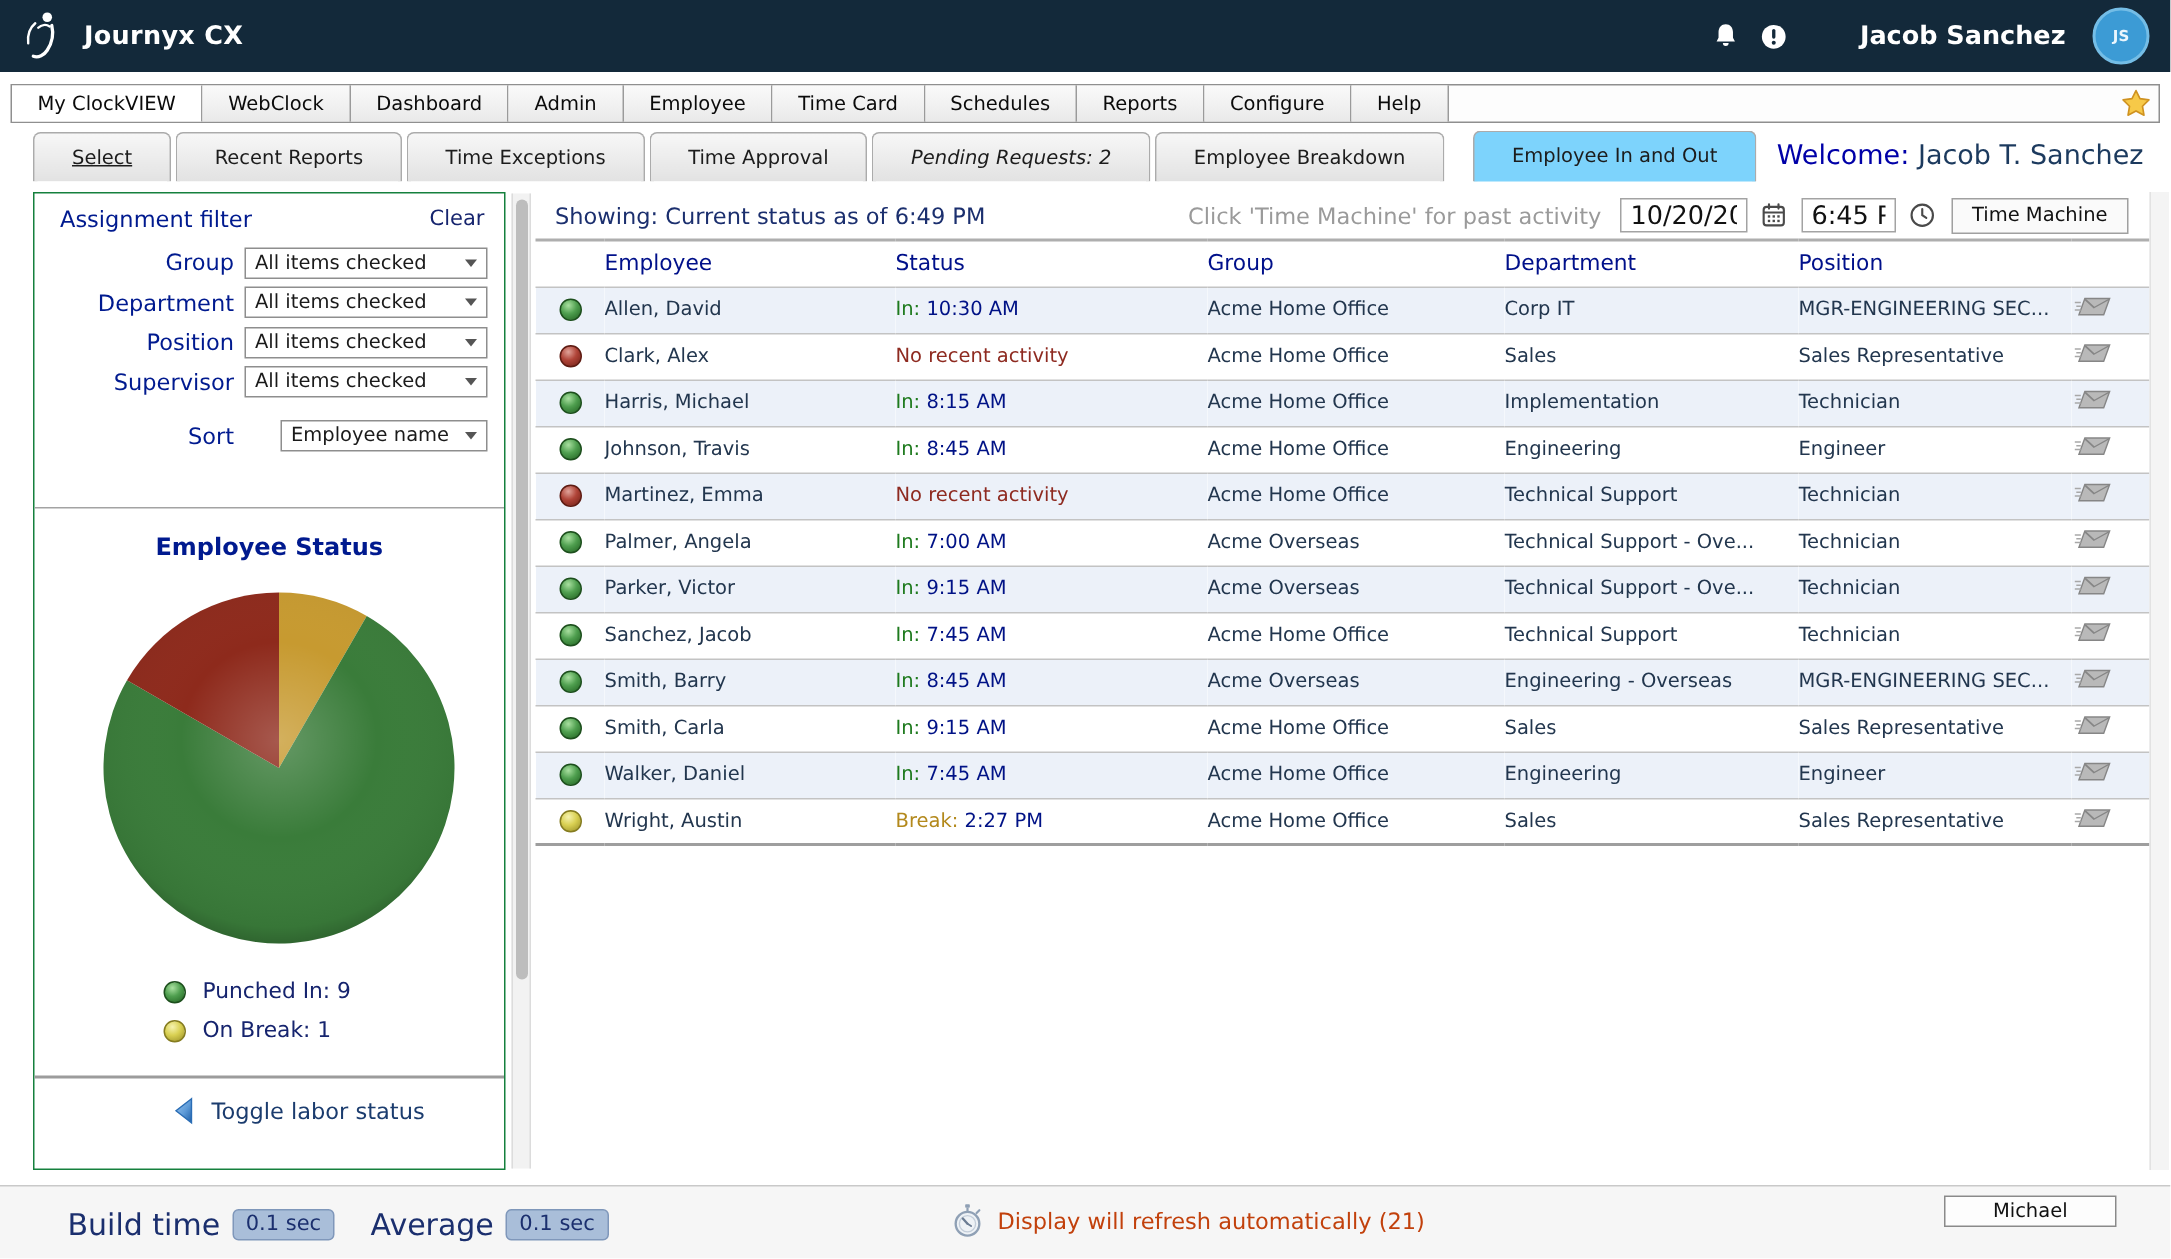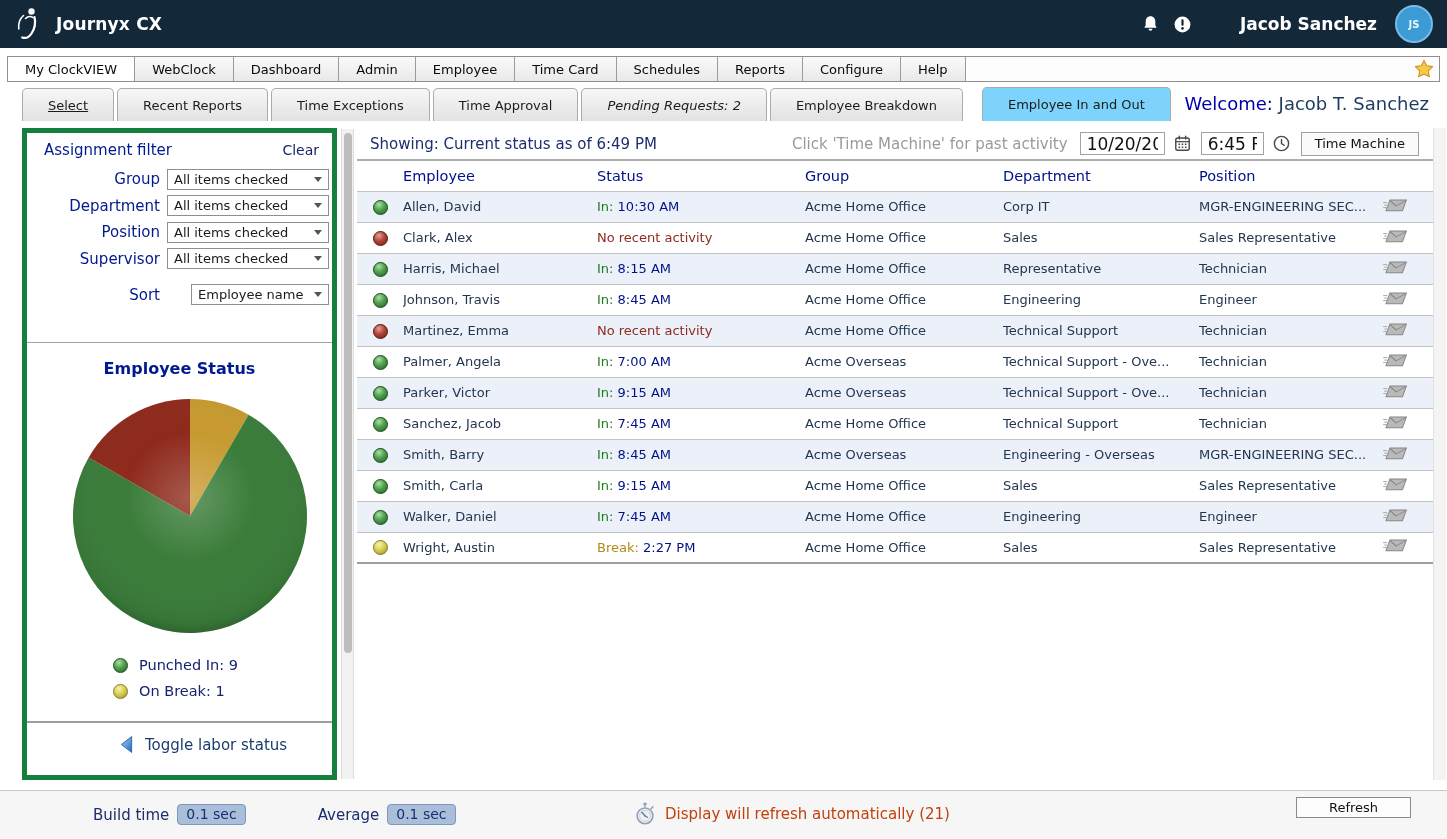--- a/index.html
+++ b/index.html
@@ -55,21 +55,21 @@
   .tab.italic { font-style:italic; }
   .tab.underline { text-decoration:underline; }
   .tabrow .spacer { flex:1; }
   .welcome { font-size:18px; padding-bottom:7px; white-space:nowrap; margin-right:8px; }
   .welcome .w-prefix { color:#0000a8; }
   .welcome .w-name { color:#1c3a5e; }
 
   
   .sidebar {
     position:absolute; top:128px; left:22px; width:315px; height:652px;
-    border:5px solid #15803d; background:#fff;
+    border:1px solid #15803d; background:#fff;
   }
   .filter-section { height:210px; border-bottom:1px solid #a3a3a3; padding-top:6px; }
   .filter-title-row { display:flex; align-items:center; padding:2px 13px 4px 17px; }
   .filter-title { color:#001a8f; font-size:15px; }
   .filter-title-row .spacer { flex:1; }
   .clear-link { color:#16246e; font-size:14px; cursor:pointer; }
   .filter-row { display:flex; align-items:center; margin:5.5px 0; }
   .filter-row .f-label {
     width:140px; text-align:right; color:#001a8f; font-size:15px; padding-right:7px; white-space:nowrap;
   }
@@ -152,21 +152,21 @@
   tr.kind-out .st-value { color:#8e2a20; }
   td.icon-cell { padding-left:14px; }
   td.icon-cell svg { cursor:pointer; }
 
   
   .footer {
     position:absolute; left:0; right:0; bottom:0; height:49px;
     background:#f6f6f6; border-top:1px solid #c9c9c9;
   }
   .footer-left { position:absolute; left:45px; top:13px; display:flex; align-items:center; }
-  .footer-label { color:#1b2f6e; font-size:15px;margin-left:48px; }
+  .footer-label { color:#1b2f6e; font-size:20px; }
   .chip {
     background:#a9bed9; border:1px solid #7f97ba; border-radius:4px; color:#1b2f6e;
     font-size:14px; padding:1px 8px 2px; margin-left:8px;
   }
   .chip.avg-chip { }
   .footer-left .gap { width:24px; }
   .footer-center { position:absolute; left:634px; top:11px; display:flex; align-items:center; }
   .footer-center .refresh-note { color:#c2410c; font-size:15px; margin-left:9px; white-space:nowrap; }
   .refresh-button {
     position:absolute; right:36px; top:6px; width:115px; height:21px;
@@ -429,21 +429,21 @@
                 <path d="M3.2 8.1h3"></path>
                 <path d="M2.2 10.6h4"></path>
     </g>
   </svg></td>
         </tr>
         <tr class="kind-in">
           <td class="orb-cell"><span class="orb in"></span></td>
           <td>Harris, Michael</td>
           <td><span class="st-prefix in">In: </span><span class="st-value">8:15 AM</span></td>
           <td>Acme Home Office</td>
-          <td>Representative</td>
+          <td>Implementation</td>
           <td>Technician</td>
           <td class="icon-cell"><svg width="27" height="17" viewBox="0 0 27 17">
     <g transform="translate(10,0) skewX(-20)">
       <rect x="0" y="3" width="16.5" height="10.8" fill="#b9b9b9" stroke="#868686" stroke-width="1"></rect>
       <path d="M0.4 3.6l7.9 5.4 7.9-5.4" fill="none" stroke="#868686" stroke-width="1"></path>
     </g>
     <g stroke="#a8a8a8" stroke-width="1">
       <path d="M2.2 5.6h4"></path>
                 <path d="M3.2 8.1h3"></path>
                 <path d="M2.2 10.6h4"></path>
@@ -640,14 +640,14 @@
       <rect x="10.3" y="0.8" width="3.4" height="2.6" rx="0.6" fill="#8fa0b5"></rect>
       <path d="M12 3.4v2.4" stroke="#8fa0b5" stroke-width="1.6"></path>
       <path d="M18.6 7.2l2-2" stroke="#8fa0b5" stroke-width="1.6" stroke-linecap="round"></path>
       <circle cx="12" cy="15" r="8.6" fill="#eef2f6" stroke="#8fa0b5" stroke-width="1.7"></circle>
       <circle cx="12" cy="15" r="5.9" fill="none" stroke="#c3cdd9" stroke-width="1"></circle>
       <path d="M12 15L8.6 11.2" stroke="#6c7d94" stroke-width="1.7" stroke-linecap="round"></path>
       <path d="M12 15l2.6 1.6" stroke="#6c7d94" stroke-width="1.4" stroke-linecap="round"></path>
     </svg>
     <span class="refresh-note">Display will refresh automatically (21)</span>
   </div>
-  <button class="refresh-button">Refresh</button>
+  <button class="refresh-button">Michael</button>
 </div>
 
 </body></html>

